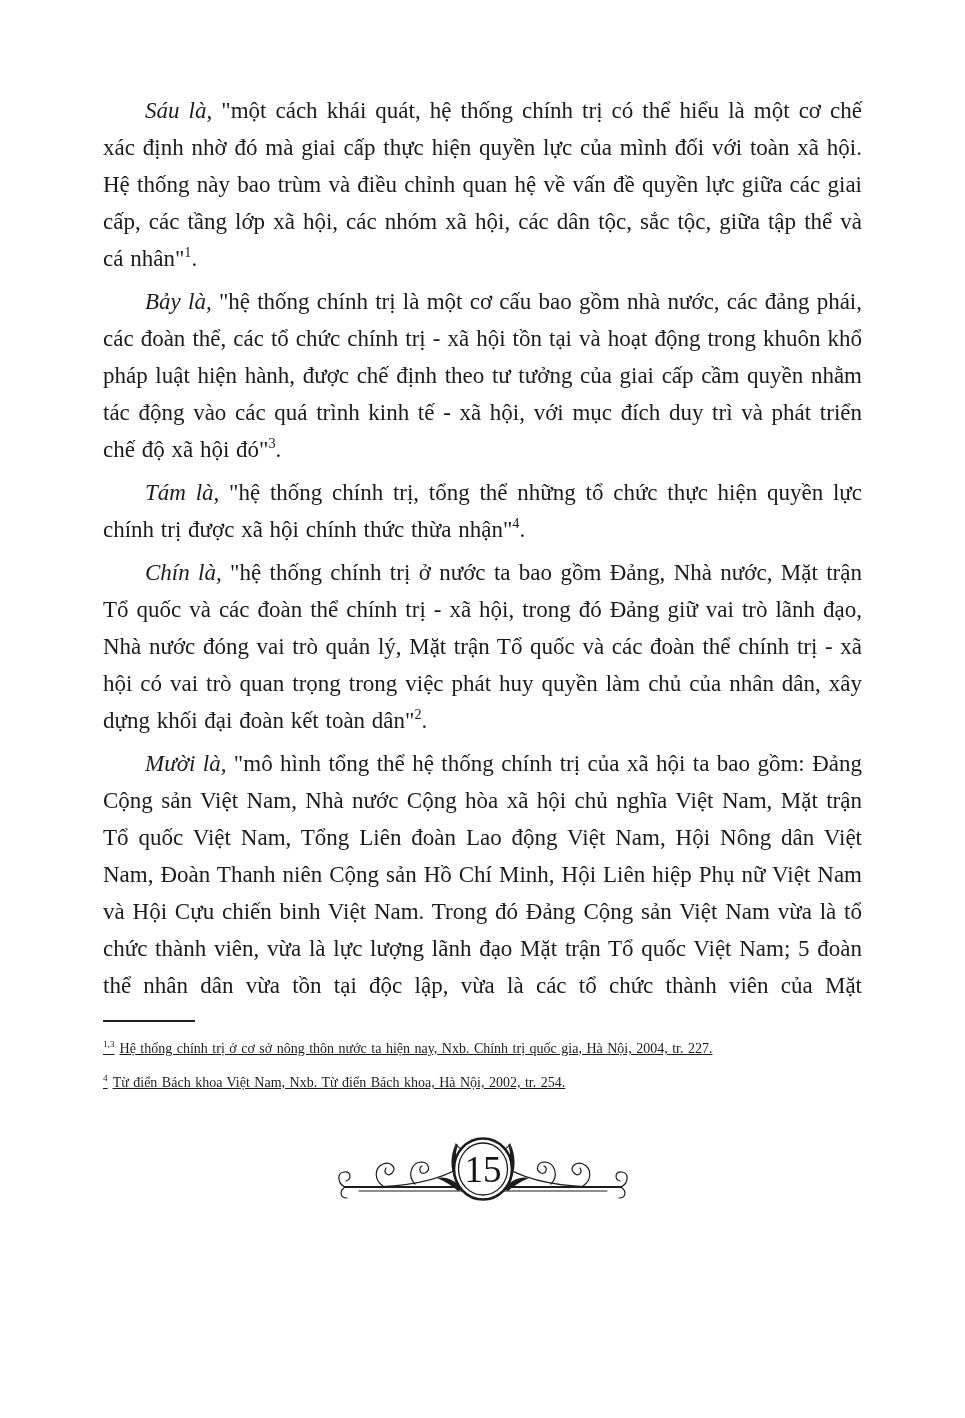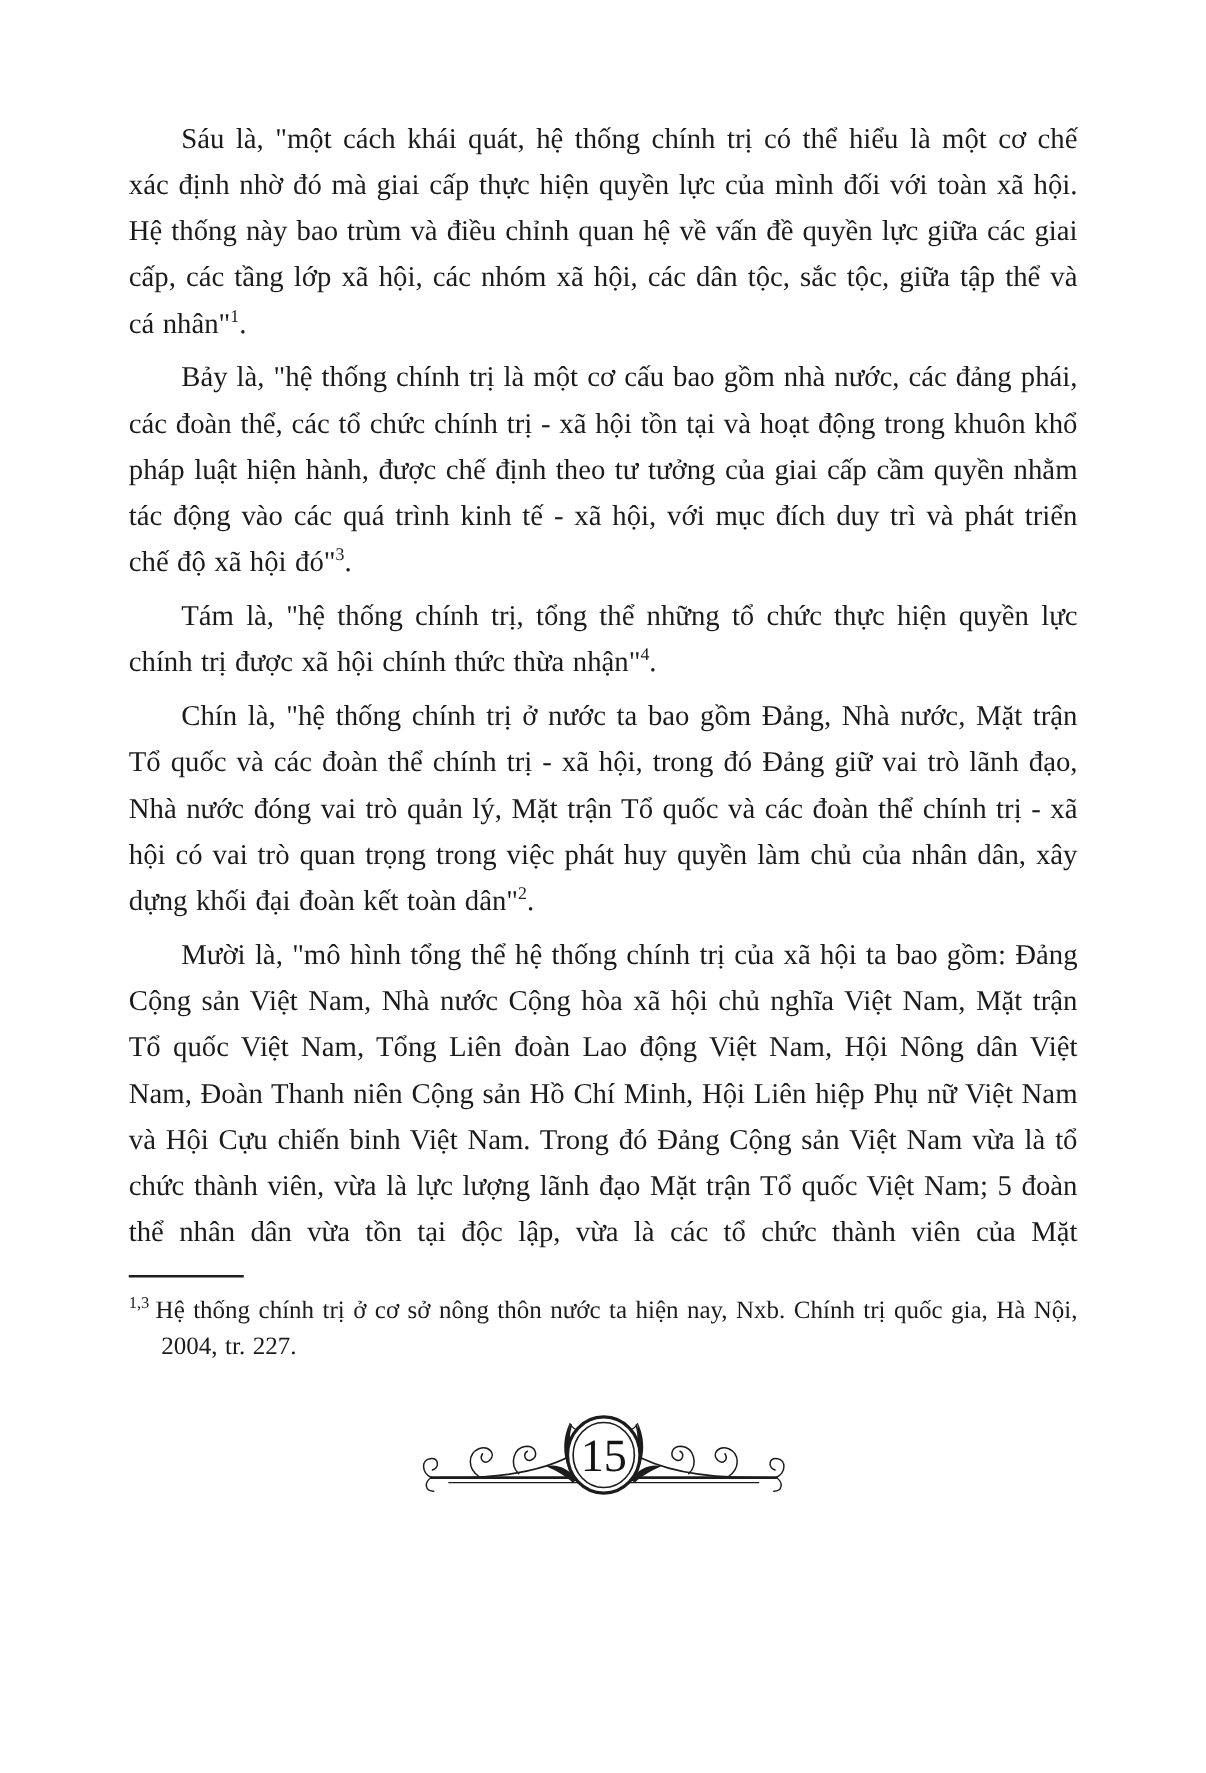--- a/index.html
+++ b/index.html
@@ -28,41 +28,43 @@
     font-size: 23px;
     line-height: 37px;
     text-align: justify;
     text-indent: 42px;
     word-spacing: 1px;
   }
   .body-text p.cont {
     text-align-last: justify;
   }
   .lead {
+    font-style: italic;
   }
   .body-text sup {
     font-size: 62%;
     line-height: 0;
     vertical-align: super;
     letter-spacing: 0;
   }
   
   .fn-divider {
     width: 92px;
     border-top: 2px solid #1f1f1f;
     margin: 16px 0 12px 0;
   }
   .footnote {
-    font-size: 20px;
+    font-size: 14px;
     line-height: 29px;
     text-align: justify;
     padding-left: 26px;
     text-indent: -26px;
     margin: 0 0 5px 0;
     word-spacing: 1px;
+    text-decoration: underline;
   }
   .footnote sup {
     font-size: 66%;
     line-height: 0;
     vertical-align: super;
     margin-right: 5px;
   }
   
   .ornament {
     width: 300px;
@@ -90,20 +92,21 @@
 
     <p class="cont"><span class="lead">Mười là,</span><span> "mô hình tổng thể hệ thống chính trị của xã hội ta bao gồm: Đảng Cộng sản Việt Nam, Nhà nước Cộng hòa xã hội chủ nghĩa Việt Nam, Mặt trận Tổ quốc Việt Nam, Tổng Liên đoàn Lao động Việt Nam, Hội Nông dân Việt Nam, Đoàn Thanh niên Cộng sản Hồ Chí Minh, Hội Liên hiệp Phụ nữ Việt Nam và Hội Cựu chiến binh Việt Nam. Trong đó Đảng Cộng sản Việt Nam vừa là tổ chức thành viên, vừa là lực lượng lãnh đạo Mặt trận Tổ quốc Việt Nam; 5 đoàn thể nhân dân vừa tồn tại độc lập, vừa là các tổ chức thành viên của Mặt</span><sup></sup><span></span></p>
 
   </main>
 
   <footer>
     <div class="fn-divider"></div>
 
     <div class="footnote"><sup>1,3</sup><span>Hệ thống chính trị ở cơ sở nông thôn nước ta hiện nay, Nxb. Chính trị quốc gia, Hà Nội, 2004, tr. 227.</span></div>
 
+    <div class="footnote"><sup>4</sup><span>Từ điển Bách khoa Việt Nam, Nxb. Từ điển Bách khoa, Hà Nội, 2002, tr. 254.</span></div>
 
   </footer>
 
   <div class="ornament">
     <svg width="300" height="96" viewBox="0 0 300 96">
       <g id="lf" stroke="#1c1c1c" fill="none" stroke-linecap="round">
 
         <path d="M12,64 H140" stroke-width="2.2"></path>
         <path d="M26,68 H138" stroke-width="1"></path>
 

